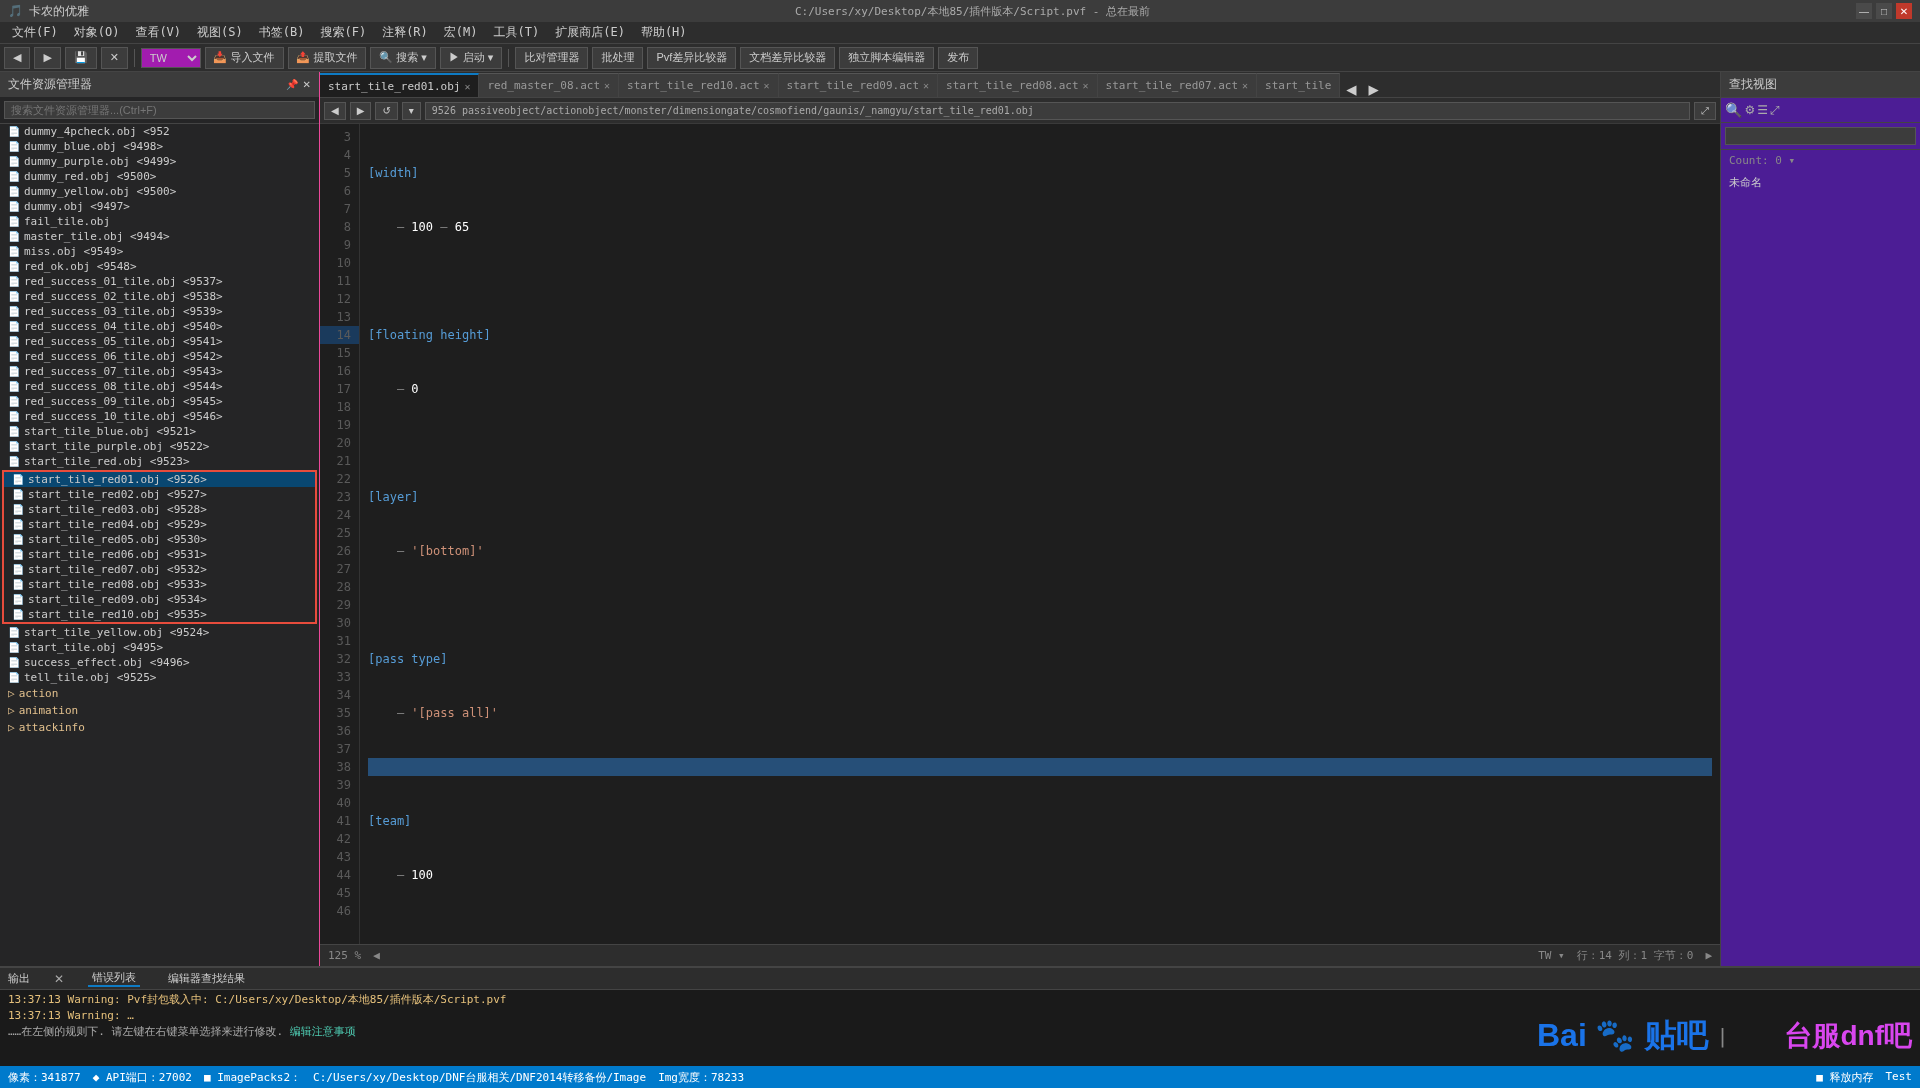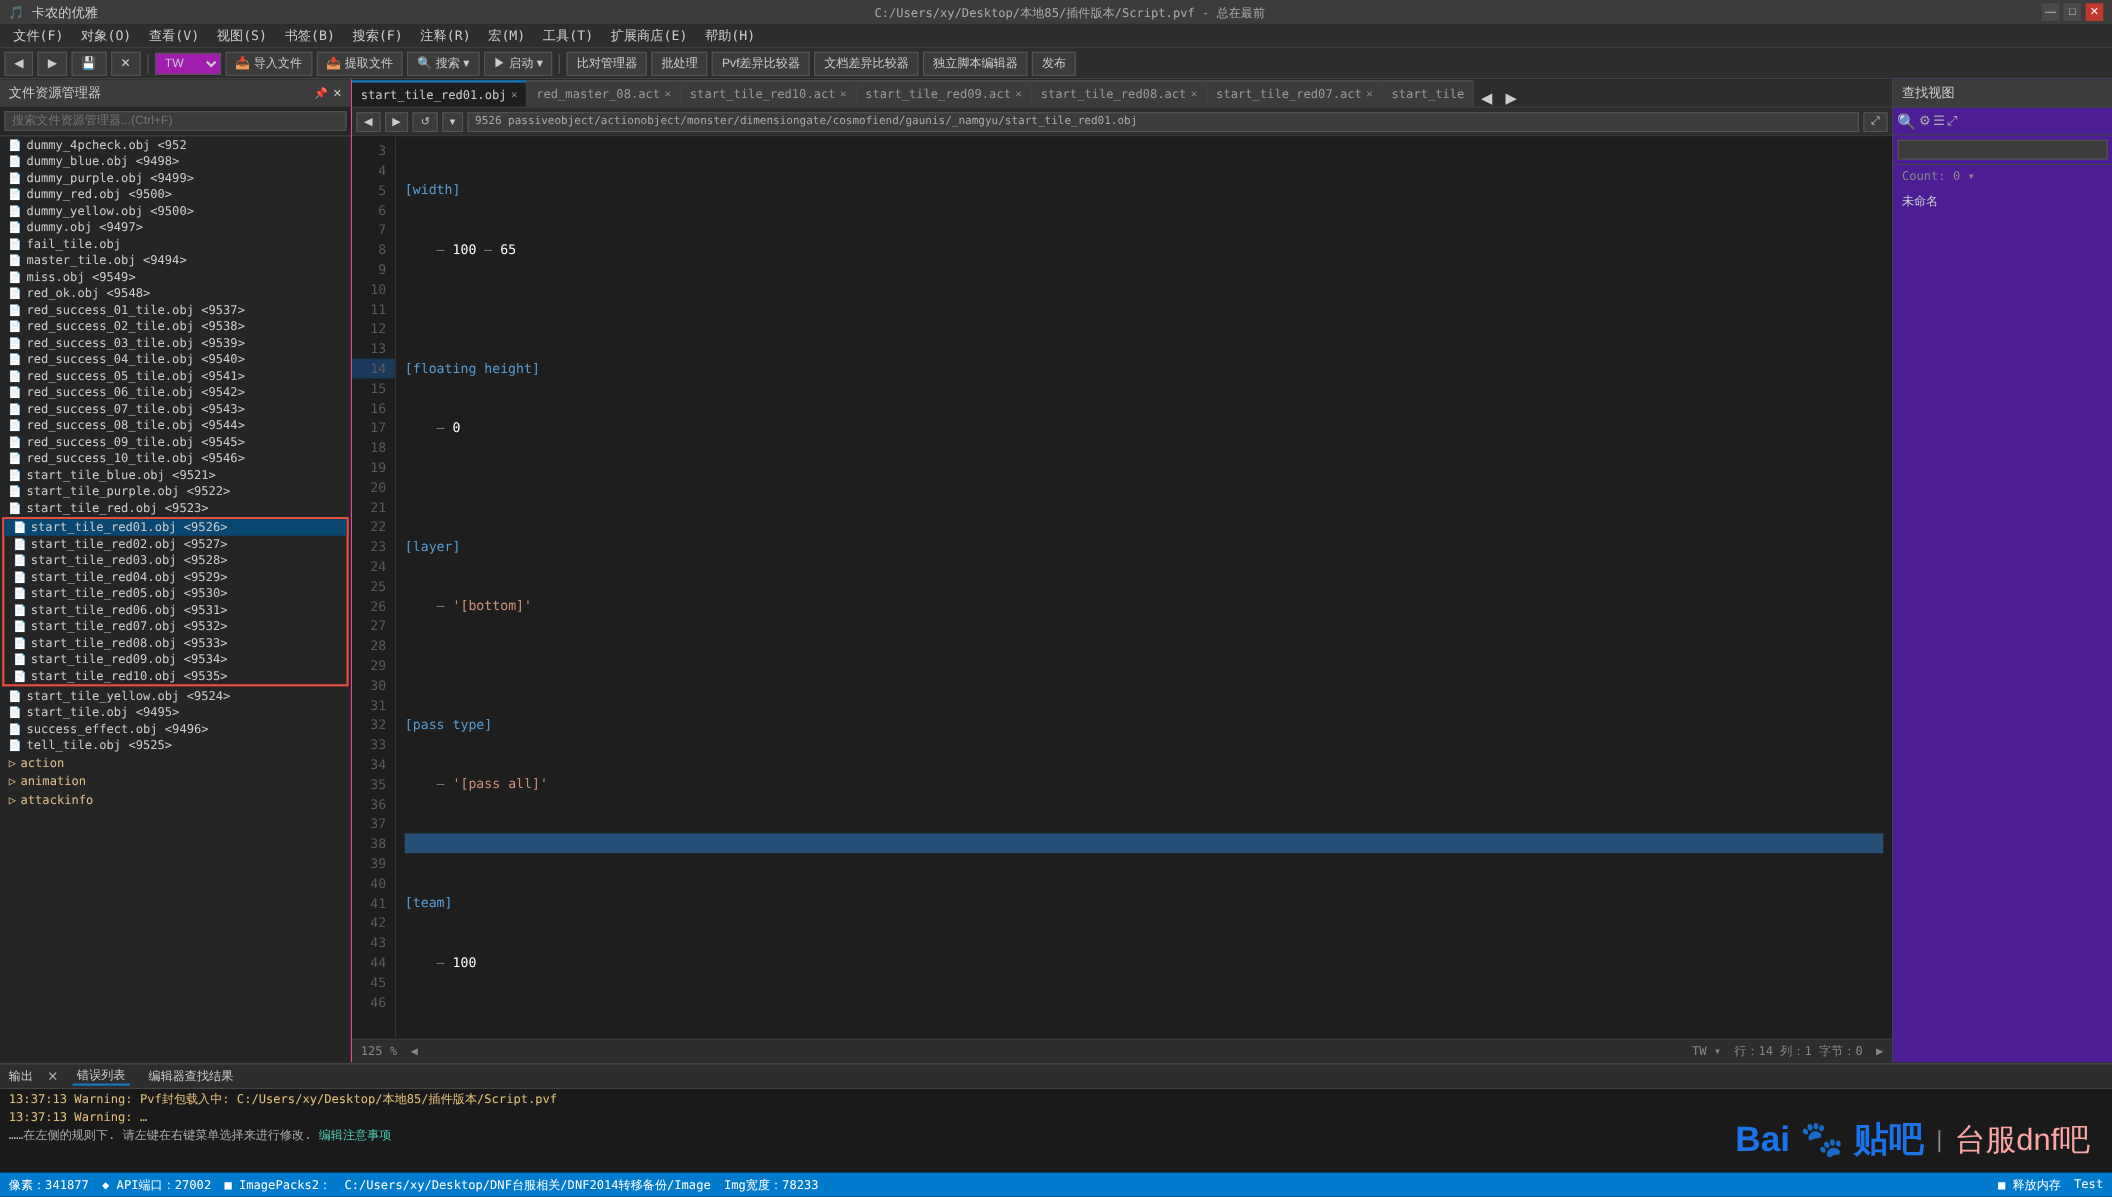--- a/index.html
+++ b/index.html
@@ -314,55 +314,56 @@
       flex-direction: column;
       flex-shrink: 0;
     }
     #output-header {
       background: #2d2d2d;
       height: 22px;
       display: flex; align-items: center;
       padding: 0 8px;
       font-size: 11px;
       color: #ccc;
-      gap: 13px;
+      gap: 24px;
       border-bottom: 1px solid #444;
     }
     #output-content {
       flex: 1;
       overflow-y: auto;
       padding: 2px 8px;
       font-size: 11px;
       color: #ccc;
       line-height: 16px;
     }
     .output-warning { color: #e5c07b; }
 
     
     #watermark {
       position: fixed;
       bottom: 30px;
-      right: 20px;
+      right: 8px;
       display: flex;
       align-items: center;
       gap: 8px;
       z-index: 100;
       pointer-events: none;
     }
     #watermark .baidutieba {
       color: #1a73e8;
       font-size: 32px;
       font-weight: bold;
       font-family: 'Microsoft YaHei', sans-serif;
     }
     #watermark .forum-name {
-      color: #fca5a5;
+      color: #d946ef;
       font-size: 28px;
-      font-weight: normal;
+      font-weight: bold;
       font-family: 'Microsoft YaHei', sans-serif;
+      margin-left: 48px;
     }
 
     
     ::-webkit-scrollbar { width: 8px; height: 8px; }
     ::-webkit-scrollbar-track { background: #1e1e1e; }
     ::-webkit-scrollbar-thumb { background: #424242; }
   </style>
 </head>
 <body>
 

